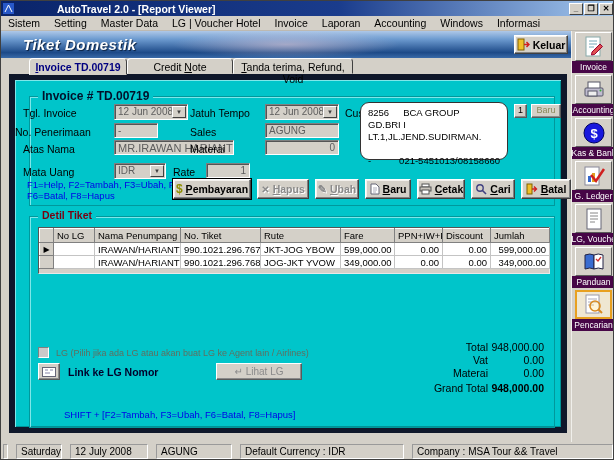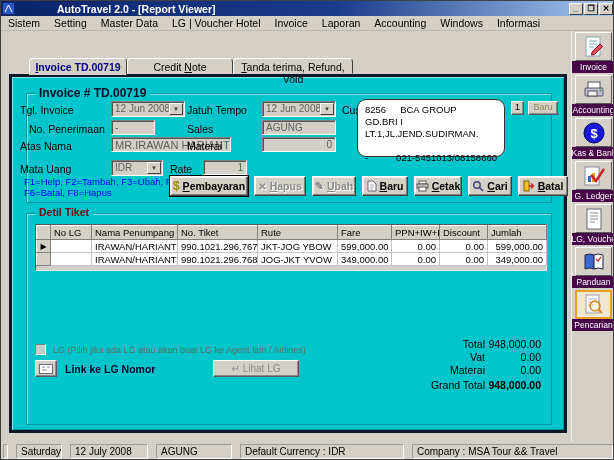--- a/index.html
+++ b/index.html
@@ -40,21 +40,21 @@
   .side-label{width:44px;height:12px;background:#470647;color:#fff;font-size:8.5px;line-height:12px;
     text-align:center;white-space:nowrap;overflow:hidden;}
   
   .tabs{position:absolute;left:28px;top:57px;height:17px;display:flex;z-index:3;}
   .tab{height:16px;background:#d4d0c8;border:1px solid;border-color:#fff #404040 #d4d0c8 #fff;
     border-radius:4px 4px 0 0;font-size:10.5px;text-align:center;padding-top:2px;color:#000;}
   .tab.active{height:17px;font-weight:bold;color:#000080;z-index:4;}
   .tab u{text-underline-offset:1px;}
   
   .panel{position:absolute;left:8px;top:73px;width:558px;height:359px;background:#00c5ca;
-    border:3px solid #0f172a;box-shadow:inset 1px 1px 0 #7fe7ea,inset -1px -1px 0 #009296;z-index:2;text-decoration:underline;}
+    border:6px solid #0f172a;box-shadow:inset 1px 1px 0 #7fe7ea,inset -1px -1px 0 #009296;z-index:2;text-decoration:underline;}
   .group{position:absolute;border:1px solid #00989c;box-shadow:1px 1px 0 rgba(180,245,247,.7) inset;}
   .gtitle{position:absolute;top:-8px;left:8px;background:#00c5ca;padding:0 4px;font-weight:bold;}
   .lbl{position:absolute;font-size:10.5px;color:#000;text-align:left;}
   .field{position:absolute;background:#d4d0c8;border:1px solid;border-color:#808080 #fff #fff #808080;
     box-shadow:inset 1px 1px 0 #555;font-size:10px;color:#5d5d5d;padding:1px 3px;height:16px;line-height:12px;
     white-space:nowrap;overflow:hidden;}
   .field.num{text-align:right;}
   .combo .dd{position:absolute;right:1px;top:1px;bottom:1px;width:14px;background:#d4d0c8;
     border:1px solid;border-color:#fff #404040 #404040 #fff;font-size:6px;color:#404040;
     display:flex;align-items:center;justify-content:center;}
@@ -122,20 +122,31 @@
     <span>Setting</span>
     <span>Master Data</span>
     <span>LG | Voucher Hotel</span>
     <span>Invoice</span>
     <span>Laporan</span>
     <span>Accounting</span>
     <span>Windows</span>
     <span>Informasi</span>
   </div>
 
+  <div class="banner">
+    <div class="wm"></div>
+    <div class="btitle">Tiket Domestik</div>
+    <div class="keluar">
+      <svg width="13" height="13">
+          <rect x="1" y="1" width="6" height="11" fill="#f0c028" stroke="#806000"></rect>
+          <path d="M7 6.5 h4 M9.5 4 L12 6.5 L9.5 9" stroke="#d02020" stroke-width="1.5" fill="none"></path>
+        </svg>
+      <span>Keluar</span>
+    </div>
+  </div>
 
   <div class="sidebar">
     <div class="side-item">
       <div class="side-btn">
           <svg width="24" height="24">
             <rect x="4" y="2" width="14" height="19" fill="#fff" stroke="#8aa"></rect>
             <path d="M7 6h8M7 9h8M7 12h5" stroke="#7ab"></path>
             <path d="M10 17 l8-8 2.5 2.5 -8 8 -3 .5 z" fill="#e05050" stroke="#903"></path>
           </svg>
         </div>
@@ -230,21 +241,21 @@
         </div>
       <div>GD.BRI I LT.1,JL.JEND.SUDIRMAN.</div>
       <div class="rowp">
           <span>-</span>
           <span>021-5451013/08158660</span>
         </div>
     </div>
     <div class="smallbtn" style="left:499px;top:24px;width:13px;height:14px;">1</div>
     <div class="smallbtn" style="left:516px;top:24px;width:30px;height:14px;color:#8a8a5a;">Baru</div>
 
-    <div class="lbl" style="left:17px;top:46px;width:84px;">No. Penerimaan</div>
+    <div class="lbl" style="left:0;top:46px;width:84px;">No. Penerimaan</div>
     <div class="field" style="left:99px;top:43px;width:44px;height:15px;">-</div>
 
     <div class="lbl" style="left:175px;top:46px;width:70px;">Sales</div>
     <div class="field" style="left:250px;top:43px;width:74px;height:15px;">AGUNG</div>
 
     <div class="lbl" style="left:8px;top:63px;width:84px;">Atas Nama</div>
     <div class="field" style="left:99px;top:60px;width:120px;height:15px;font-size:11px;">MR.IRAWAN HARIANTO</div>
 
     <div class="lbl" style="left:175px;top:63px;width:70px;">Materai</div>
     <div class="field num" style="left:250px;top:60px;width:74px;height:15px;">0</div>
@@ -365,20 +376,21 @@
 
       <div class="checkbox" style="left:8px;top:130px;"></div>
       <div class="lgtext" style="left:26px;top:131px;">LG (Pilih jika ada LG atau akan buat LG ke Agent lain / Airlines)</div>
       <div class="smallbtn" style="left:8px;top:146px;width:22px;height:17px;padding-top:3px;"><svg width="14" height="10">
             <rect x="0.5" y="0.5" width="13" height="9" fill="#fff" stroke="#667"></rect>
             <path d="M3 3h3M3 6h5M8 3h3" stroke="#88a"></path>
           </svg></div>
       <div class="linklbl" style="left:38px;top:149px;">Link ke LG Nomor</div>
       <div class="smallbtn" style="left:186px;top:146px;width:86px;height:17px;line-height:15px;color:#8a8a8a;font-size:10px;"><span>↵</span> <span>Lihat LG</span></div>
 
+      <div class="shift" style="left:34px;top:192px;">SHIFT + [F2=Tambah, F3=Ubah, F6=Batal, F8=Hapus]</div>
     </div>
   </div>
 
   <div class="statusbar">
     <div class="scell" style="width:5px;padding:0;"></div>
     <div class="scell" style="width:46px;">Saturday</div>
     <div class="scell" style="width:78px;">12 July 2008</div>
     <div class="scell" style="width:76px;">AGUNG</div>
     <div class="scell" style="width:164px;">Default Currency : IDR</div>
     <div class="scell" style="flex:1;">Company : MSA Tour &amp;&amp; Travel</div>

